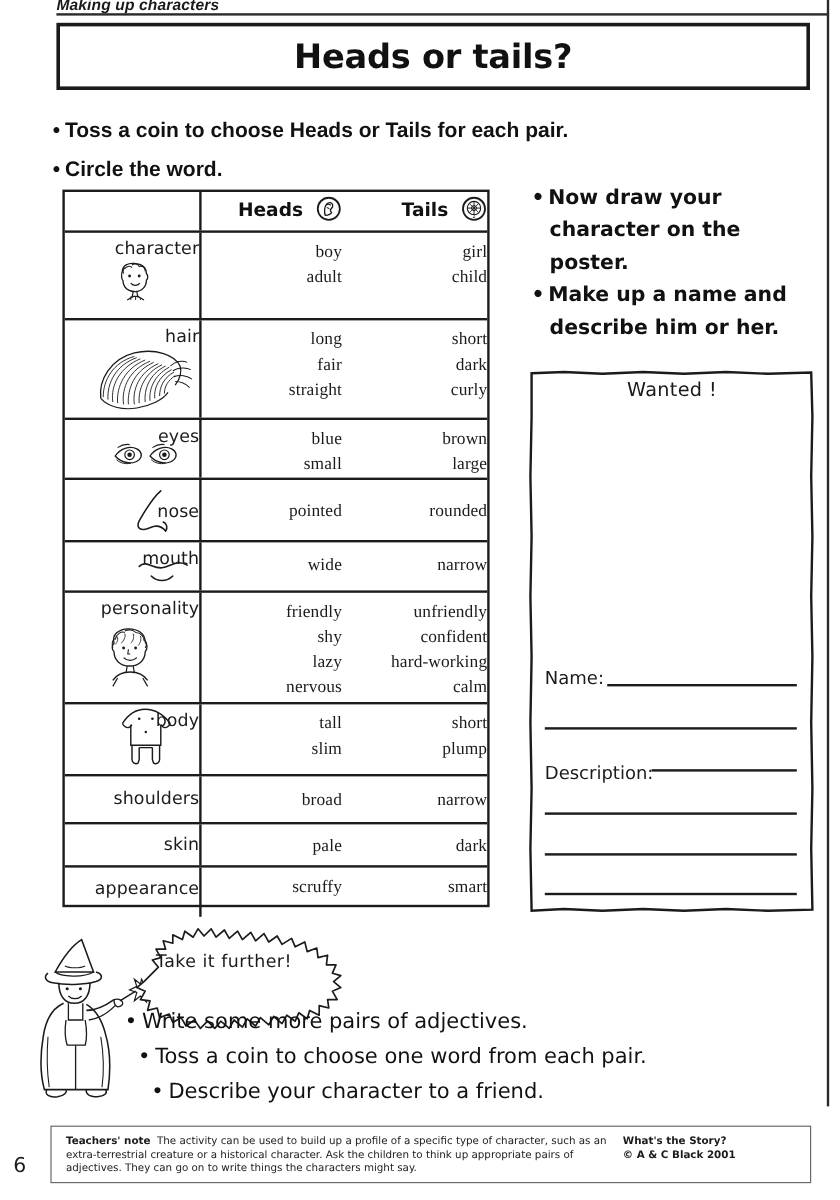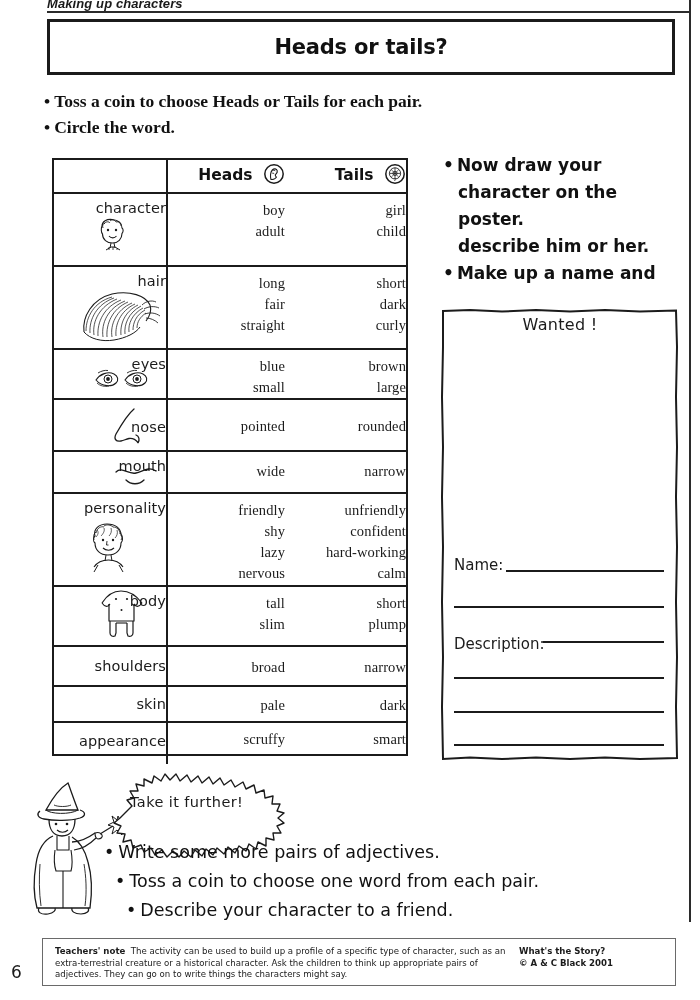--- a/index.html
+++ b/index.html
@@ -57,39 +57,40 @@
     height: 56px;
     border: 3px solid #1b1b1b;
     box-sizing: border-box;
     display: flex;
     align-items: center;
     justify-content: center;
   }
   .title-text {
     font-family: "DejaVu Sans", sans-serif;
     font-weight: bold;
-    font-size: 21px;
+    font-size: 28px;
     letter-spacing: -0.2px;
     color: #111;
   }
 
   
   .top-instructions {
     position: absolute;
     left: 44px;
     top: 88px;
     width: 600px;
   }
   .instr-line {
-    font-family: Liberation Serif, serif;
+    font-family: Liberation Sans, sans-serif;
     font-weight: bold;
     font-size: 17.5px;
     line-height: 26px;
     color: #111;
     white-space: nowrap;
+    margin-top: 7px;
   }
   .instr-line .bullet { margin-right: 4px; }
 
   
   .table-wrap {
     position: absolute;
     left: 52px;
     top: 158px;
     width: 356px;
     height: 598px;
@@ -568,22 +569,22 @@
       </div>
     </div>
   </div>
 
 </div>
 
 <div class="right-instructions">
   <div class="r-instr"><span class="bullet">•</span><span>Now draw your</span></div>
   <div class="r-instr r-indent">character on the</div>
   <div class="r-instr r-indent">poster.</div>
+  <div class="r-instr"><span class="bullet">•</span><span>Make up a name and</span></div>
   <div class="r-instr r-indent">describe him or her.</div>
-  <div class="r-instr"><span class="bullet">•</span><span>Make up a name and</span></div>
 </div>
 
 <div class="poster">
   <div class="poster-inner">
     <svg width="240" height="455" viewBox="0 0 240 455" style="position:absolute;left:0;top:0">
       <path d="M3,4 L30,3 L62,4.5 L96,3 L130,4.5 L165,3 L200,4.5 L236,3.5
                L237,40 L236,90 L237,140 L236,190 L237,240 L236,295 L237,350 L236,400 L237,451
                L200,452 L165,450.5 L130,452 L96,450.5 L62,452 L30,450.5 L3,452
                L2,400 L3,350 L2,295 L3,240 L2,190 L3,140 L2,90 L3,40 Z" fill="none" stroke="#1b1b1b" stroke-width="2"></path>
     </svg>

